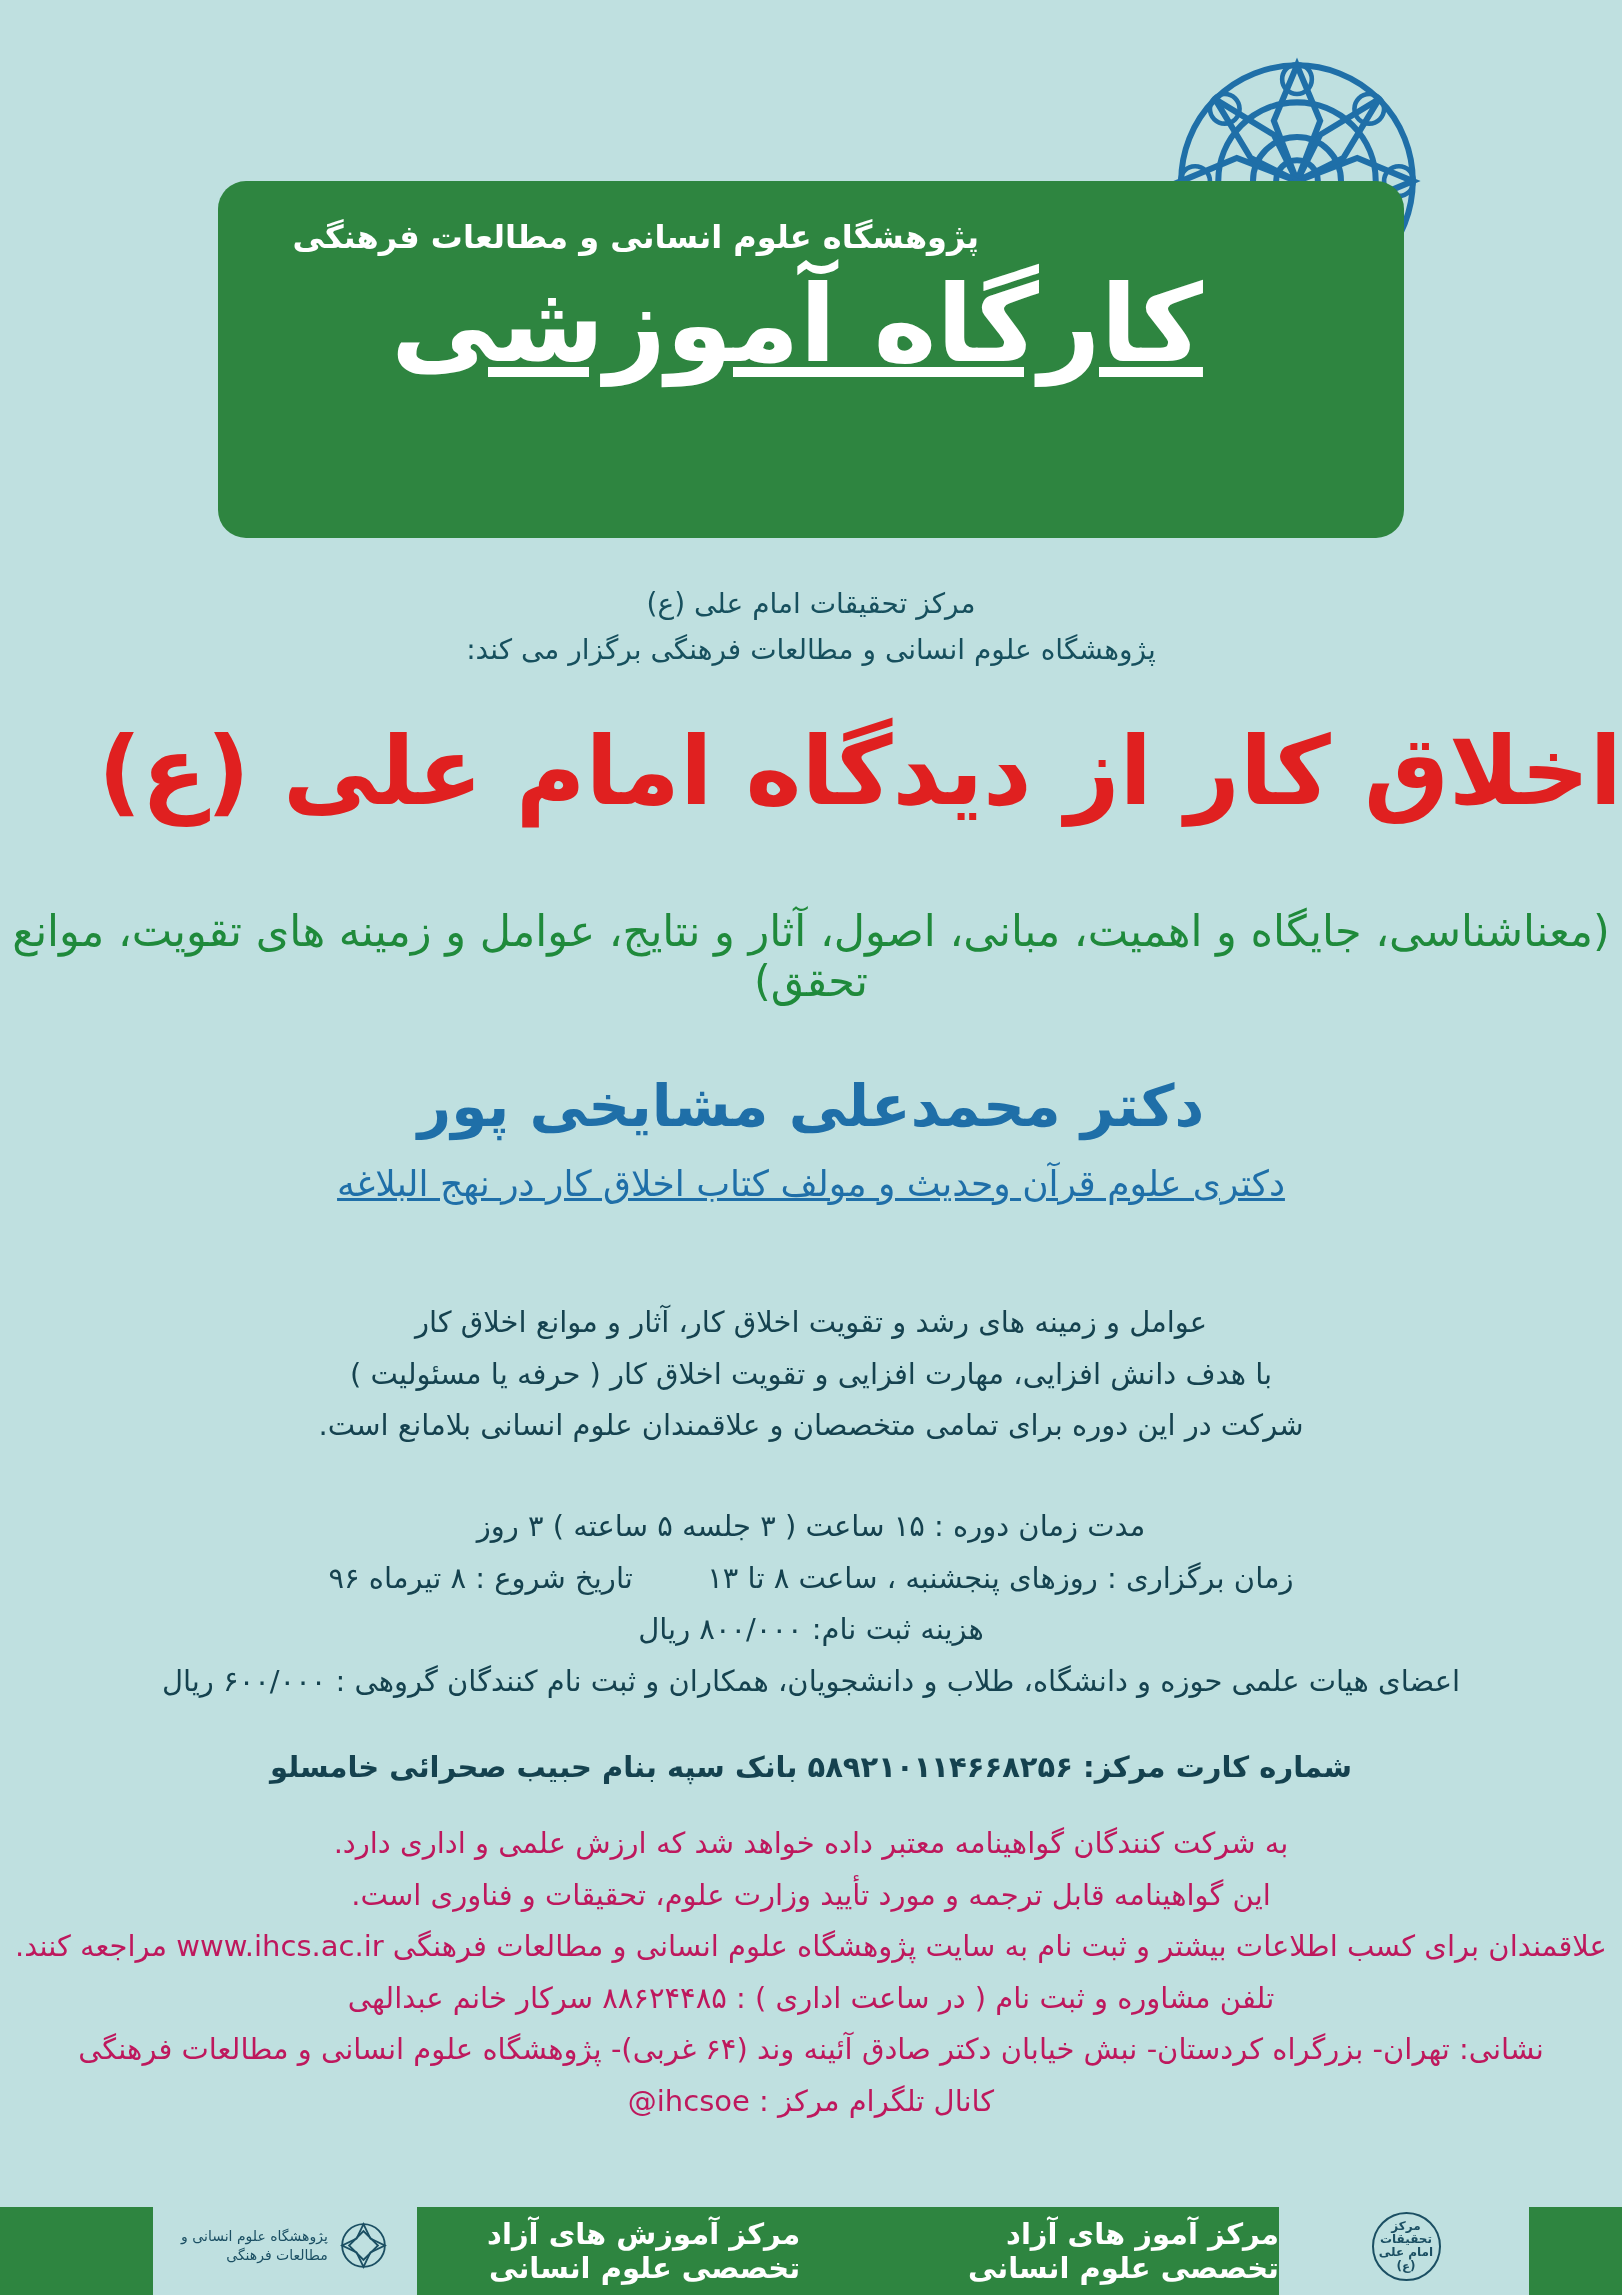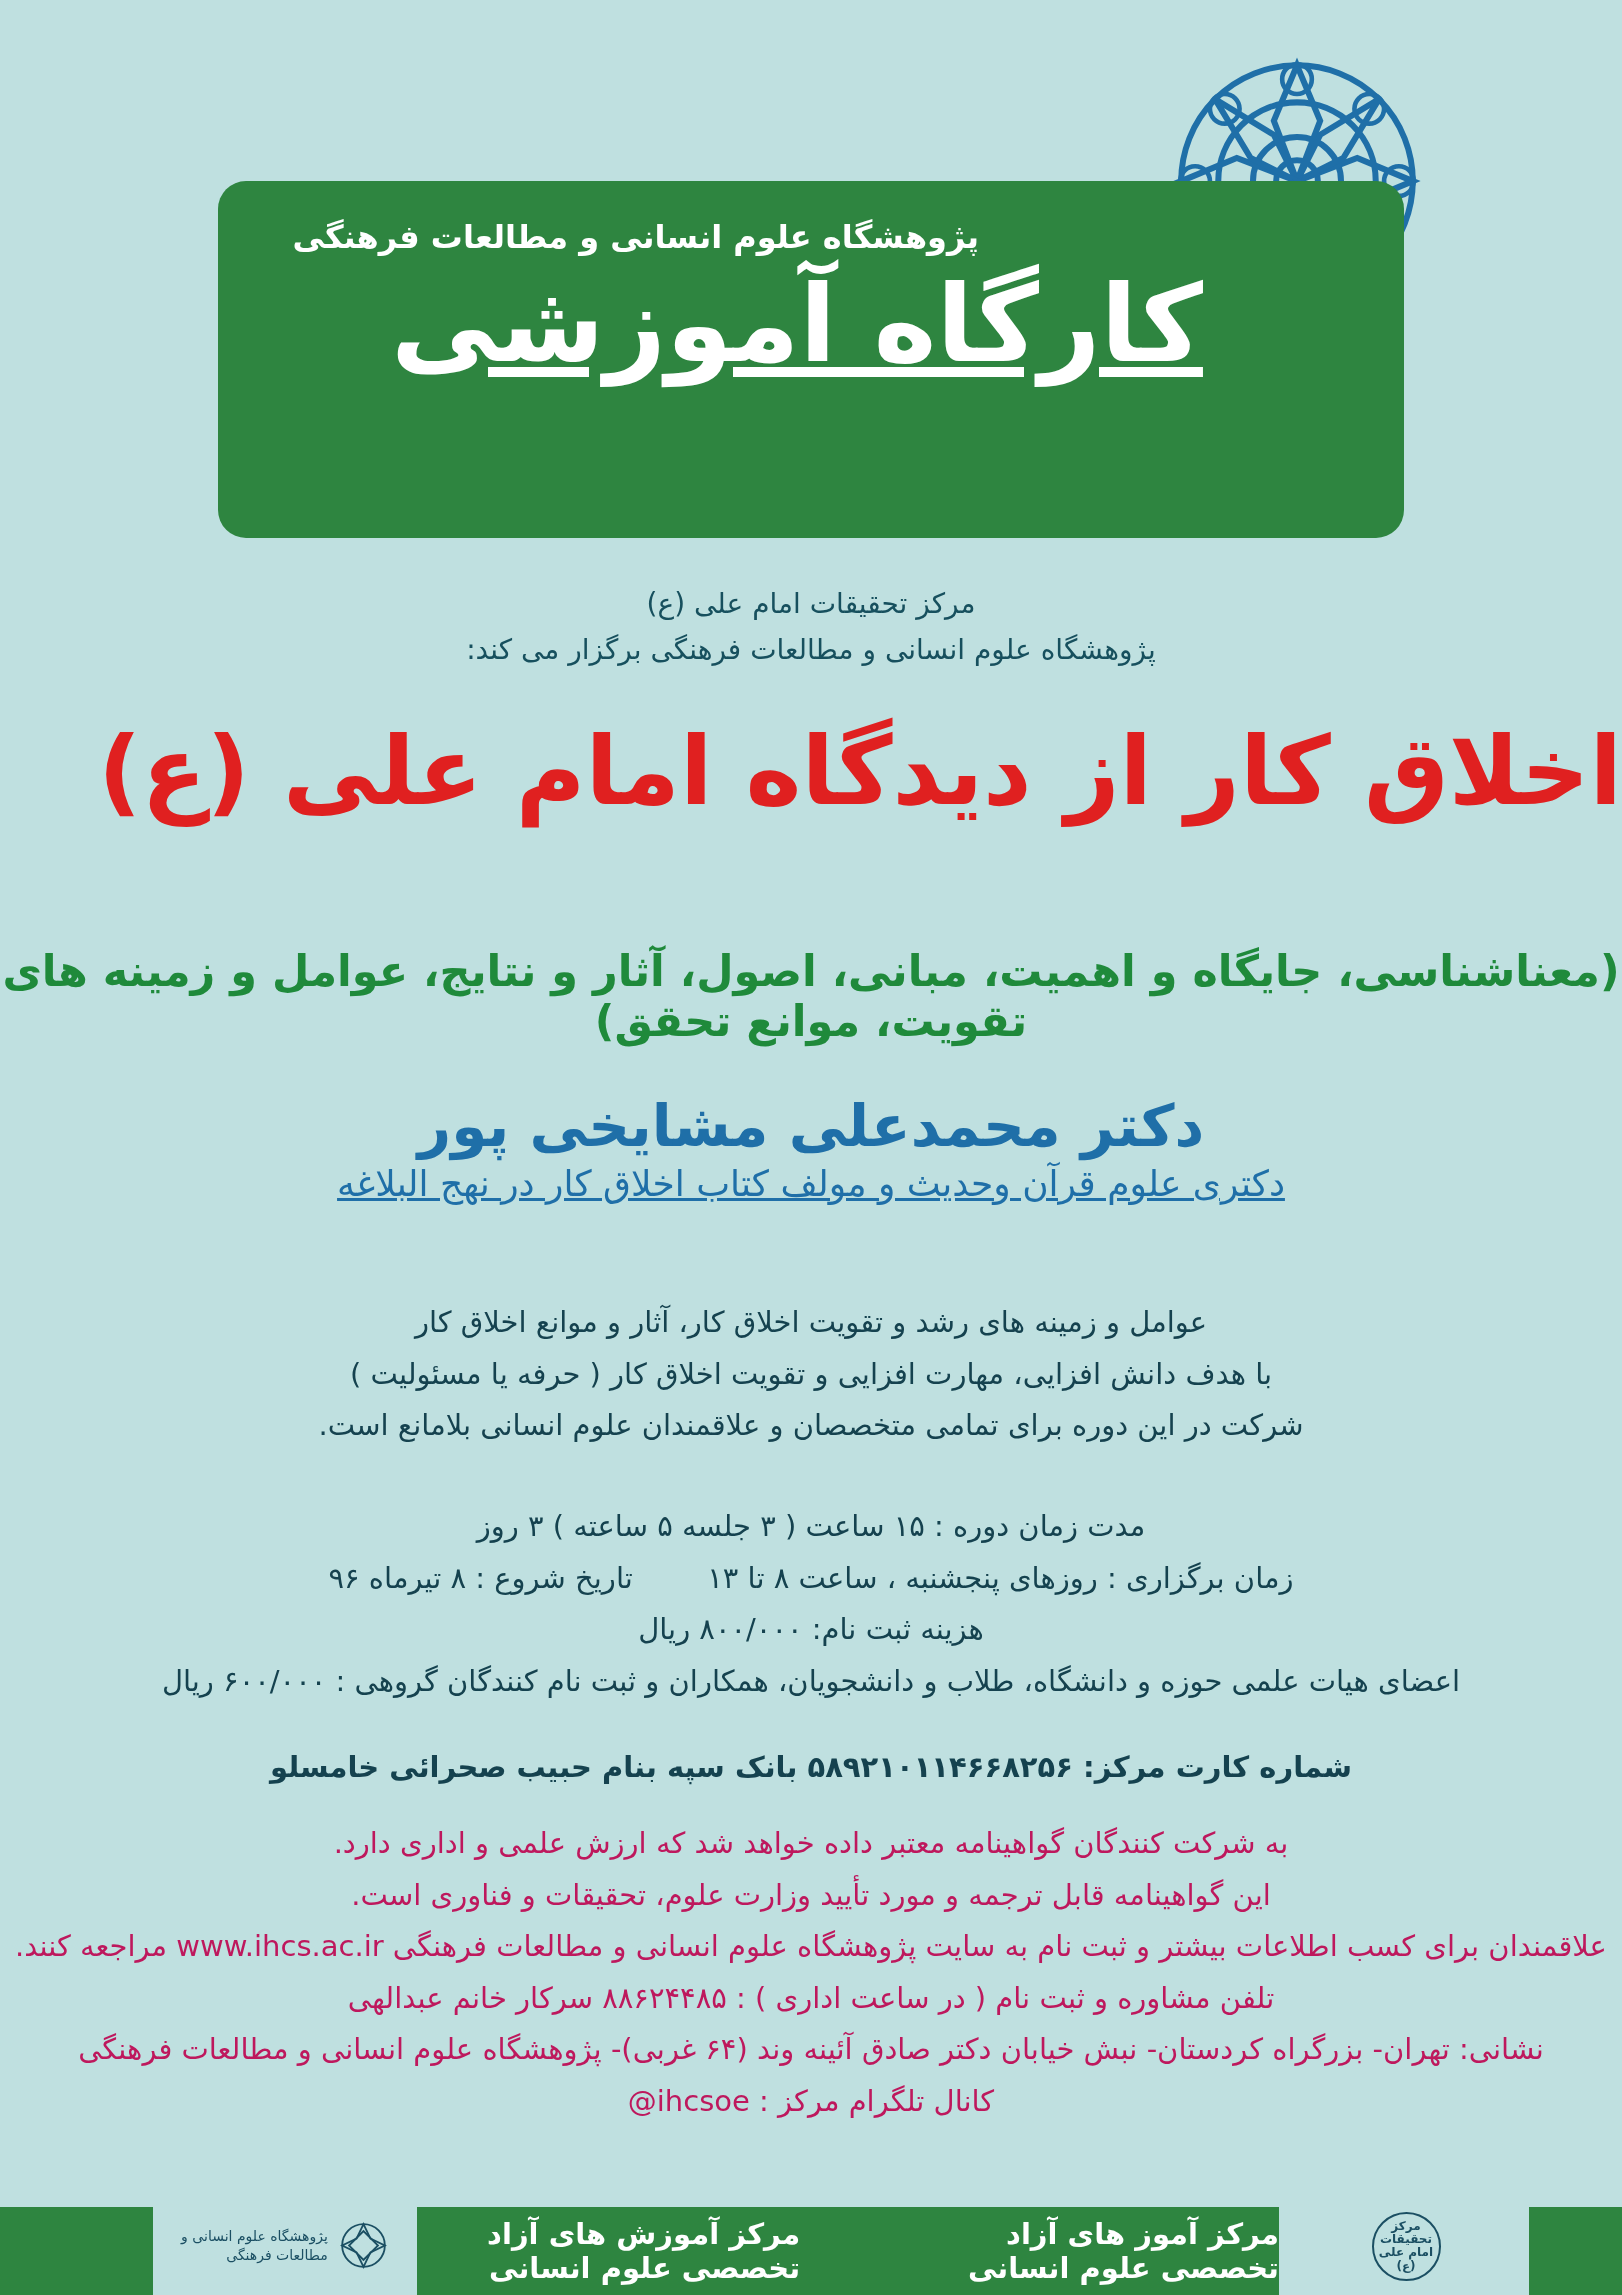--- a/index.html
+++ b/index.html
@@ -86,36 +86,34 @@
 
   
   .sub-title {
     position: absolute;
     top: 906px;
     left: 0;
     width: 1622px;
     text-align: center;
     color: #1f8a3b;
     font-size: 43px;
-    font-weight: bold;
+    font-weight: normal;
     letter-spacing: -0.5px;
-    margin-top: 40px;
   }
 
   
   .speaker-name {
     position: absolute;
     top: 1072px;
     left: 0;
     width: 1622px;
     text-align: center;
     color: #1f6fa8;
     font-size: 58px;
     font-weight: bold;
-    margin-top: 20px;
   }
   .speaker-desc {
     position: absolute;
     top: 1163px;
     left: 0;
     width: 1622px;
     text-align: center;
     color: #1f6fa8;
     font-size: 36px;
     text-decoration: underline;

